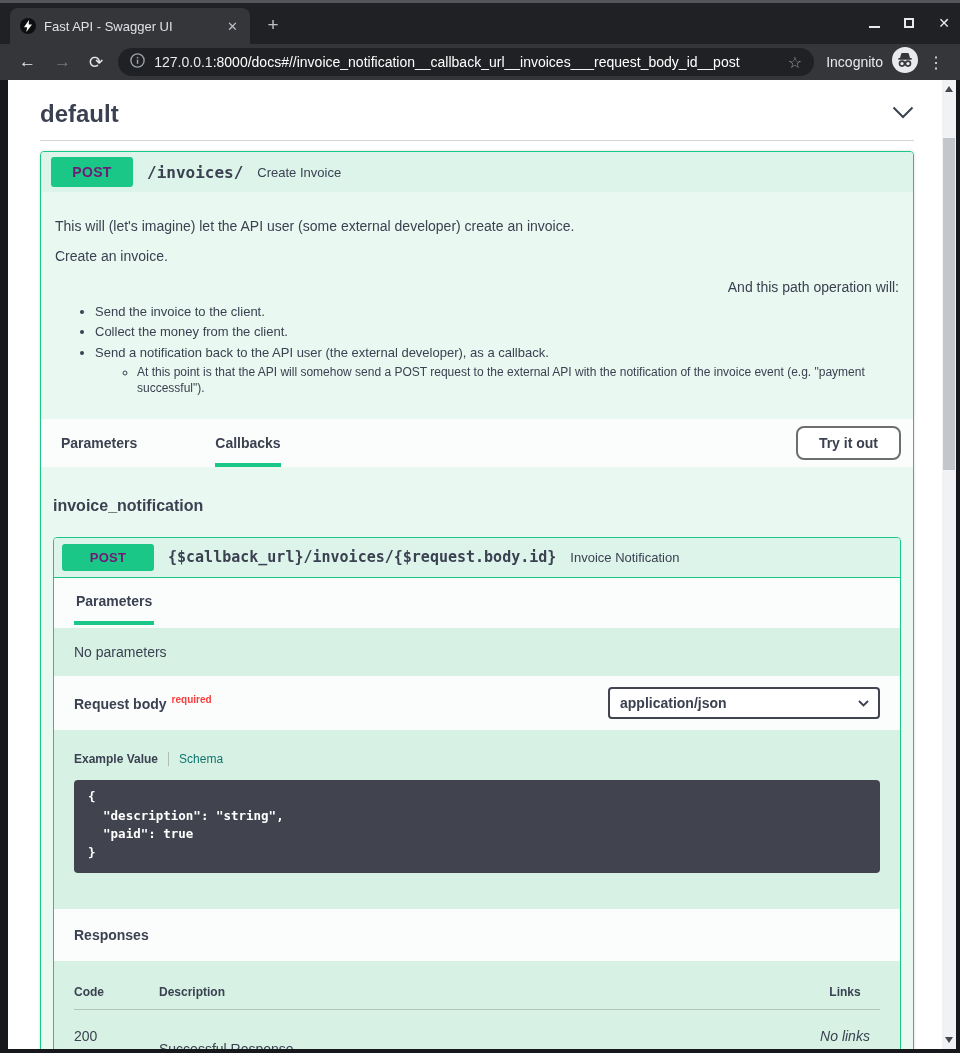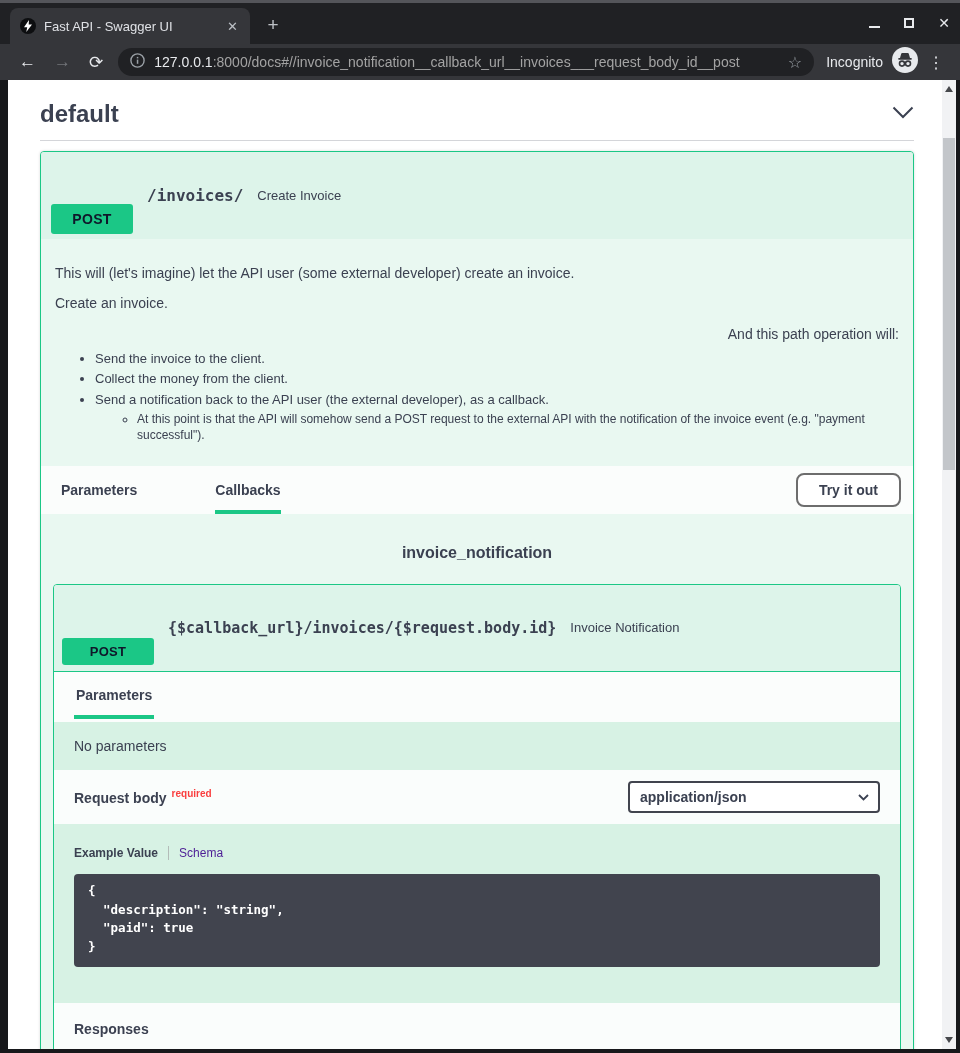--- a/index.html
+++ b/index.html
@@ -26,21 +26,21 @@
 
   
   .toolbar { position:relative; height:36px; background:#35363a; display:flex; align-items:center; padding:0 10px; }
   .nav-ic { font-size:17px; color:#e8eaed; padding:0 9px; }
   .nav-ic.dim { color:#73767a; }
   .omnibox { flex:1; height:28px; margin:0 8px 0 6px; background:#202124; border-radius:14px;
              display:flex; align-items:center; padding:0 12px; gap:9px; min-width:0; }
   .info-ic { flex:0 0 15px; }
   .url { flex:1; font-size:14px; white-space:nowrap; overflow:hidden; text-overflow:ellipsis; }
   .url .host { color:#e8eaed; }
-  .url .rest { color:#a3a3a3; }
+  .url .rest { color:#ffffff; }
   .star-ic { color:#9aa0a6; font-size:16px; }
   .incog-label { color:#e8eaed; font-size:14px; margin:0 9px 0 4px; }
   .menu-dots { color:#dfe1e5; font-size:16px; margin:0 6px 0 10px; letter-spacing:0; }
 
   
   .viewport { position:absolute; top:80px; left:8px; right:4px; bottom:4px; background:#fff; }
   .scrollbar { position:absolute; top:0; right:0; bottom:0; width:14px; background:#f1f2f4; }
   .sb-up, .sb-down { position:absolute; left:0; width:14px; height:14px; }
   .sb-up { top:2px; } .sb-down { bottom:2px; }
   .sb-up::after { content:""; display:block; margin:4px auto; width:0; height:0;
@@ -53,22 +53,22 @@
              padding:20px 28px 0 32px; color:#3b4151; }
 
   
   .sec-head { display:flex; align-items:center; justify-content:space-between; }
   .sec-title { font-size:24px; font-weight:700; line-height:28px; }
   .divider { border-bottom:1px solid rgba(59,65,81,.22); margin:12px 0 10px; }
 
   .opblock { border:1px solid var(--accent); border-radius:4px; background:#e9f8f1;
              box-shadow:0 0 3px rgba(0,0,0,.15); overflow:hidden; }
   .op-summary { display:flex; align-items:center; gap:14px; padding:5px 10px; background:#ddf4ea; }
-  .badge { background:var(--accent); color:#0f172a; font-weight:700; font-size:14px; text-align:center;
-           width:82px; padding:7px 0; border-radius:3px; letter-spacing:.3px;margin-top:47px; }
+  .badge { background:var(--accent); color:#701a75; font-weight:700; font-size:14px; text-align:center;
+           width:82px; padding:7px 0; border-radius:3px; letter-spacing:.3px; }
   .mono { font-family:"DejaVu Sans Mono", monospace; }
   .op-path { font-size:16px; font-weight:700; }
   .op-sum { font-size:13px; }
 
   .op-desc { padding:24px 14px 20px; font-size:14px; }
   .op-desc p { margin-bottom:10px; line-height:1.45; }
   .op-desc p.last { margin-bottom:0;text-align:right; }
   .op-desc ul { margin:6px 0 0; padding-left:40px; font-size:13px; }
   .op-desc ul li { margin-bottom:3px; line-height:1.35; }
   .op-desc ul ul { list-style:circle; padding-left:42px; font-size:12px; margin:2px 0 0; }
@@ -78,46 +78,46 @@
   .tab-item { display:flex; align-items:center; font-weight:700; font-size:14px;
               border-bottom:4px solid transparent; padding:4px 0 0; }
   .tab-item.first { margin-left:8px; }
   .tab-item.second { margin-left:78px; }
   .tab-item.active { border-bottom-color:var(--accent); }
   .tabrow .spacer { flex:1; }
   .try-btn { align-self:center; background:#fff; border:2px solid #6d6d6d; border-radius:8px;
              padding:7px 21px; font-weight:700; font-size:14px; color:#3b4151; }
 
   .cb-wrap { padding:30px 12px 0; }
-  .cb-title { font-size:16px; font-weight:700; margin-bottom:22px;text-align:center; }
+  .cb-title { font-size:16px; font-weight:700; margin-bottom:22px; }
 
   .cb-block { border:1px solid var(--accent); border-radius:4px; overflow:hidden; background:#e9f8f1; }
   .cb-summary { display:flex; align-items:center; gap:14px; padding:6px 8px; background:#ddf4ea;
                 border-bottom:1px solid var(--accent); }
   .badge.small { width:92px; font-size:13px; padding:6px 0; }
   .cb-path { font-size:15px; font-weight:700; }
   .cb-sum { font-size:13px; }
 
   .cb-tabrow { background:#fbfdfc; padding:14px 20px 0; height:50px; }
   .tab2 { display:inline-block; font-weight:700; font-size:14px; border-bottom:4px solid var(--accent); padding:0 2px 12px; }
 
   .strip-dark { background:#d7f2e4; padding:16px 20px; font-size:14px; }
 
   .reqbody { background:#fafdfc; display:flex; justify-content:space-between; align-items:center; padding:11px 20px; }
   .reqbody-label { font-weight:700; font-size:14px; }
   .required { color:var(--required); font-size:10px; font-weight:600; vertical-align:super; margin-left:5px; }
-  .select { position:relative; width:252px; background:#fff; border:2px solid #41444e; border-radius:4px;
+  .select { position:relative; width:272px; background:#fff; border:2px solid #41444e; border-radius:4px;
             padding:6px 28px 6px 10px; font-weight:700; font-size:14px; }
   .select svg { position:absolute; right:9px; top:11px; }
 
   .model { background:#d7f2e4; padding:22px 20px 36px; }
   .model-tabs { font-size:12px; margin-bottom:14px; display:flex; align-items:center; }
   .mt-example { font-weight:700; }
   .mt-sep { width:1px; height:14px; background:#b3bcb8; margin:0 10px; }
-  .mt-schema { color:#4c1d95; }
+  .mt-schema { color:#0f766e; }
   .codeblock { background:var(--codebg); border-radius:4px; padding:8px 14px 10px;
                font-family:"DejaVu Sans Mono", monospace; font-size:12.5px; line-height:1.5;
                color:#fff; font-weight:700; }
   .codeblock div { white-space:pre; }
 
   .resp-header { background:#fafdfc; padding:18px 20px; font-weight:700; font-size:14px; }
   .resp-table { background:#d7f2e4; padding:24px 20px 60px; }
   .thead { display:flex; font-size:12px; font-weight:700; padding-bottom:10px;
            border-bottom:1px solid rgba(59,65,81,.25); }
   .col-code { width:85px; }
@@ -266,20 +266,21 @@
               </div>
             </div>
 
             <div class="resp-header">
               <span>Responses</span>
             </div>
 
             <div class="resp-table">
               <div class="thead">
                 <span class="col-code">Code</span>
+                <span class="col-desc">Description</span>
                 <span class="col-links">Links</span>
               </div>
               <div class="trow">
                 <span class="col-code">200</span>
                 <span class="col-desc">Successful Response</span>
                 <span class="col-links">No links</span>
               </div>
             </div>
           </div>
         </div>

